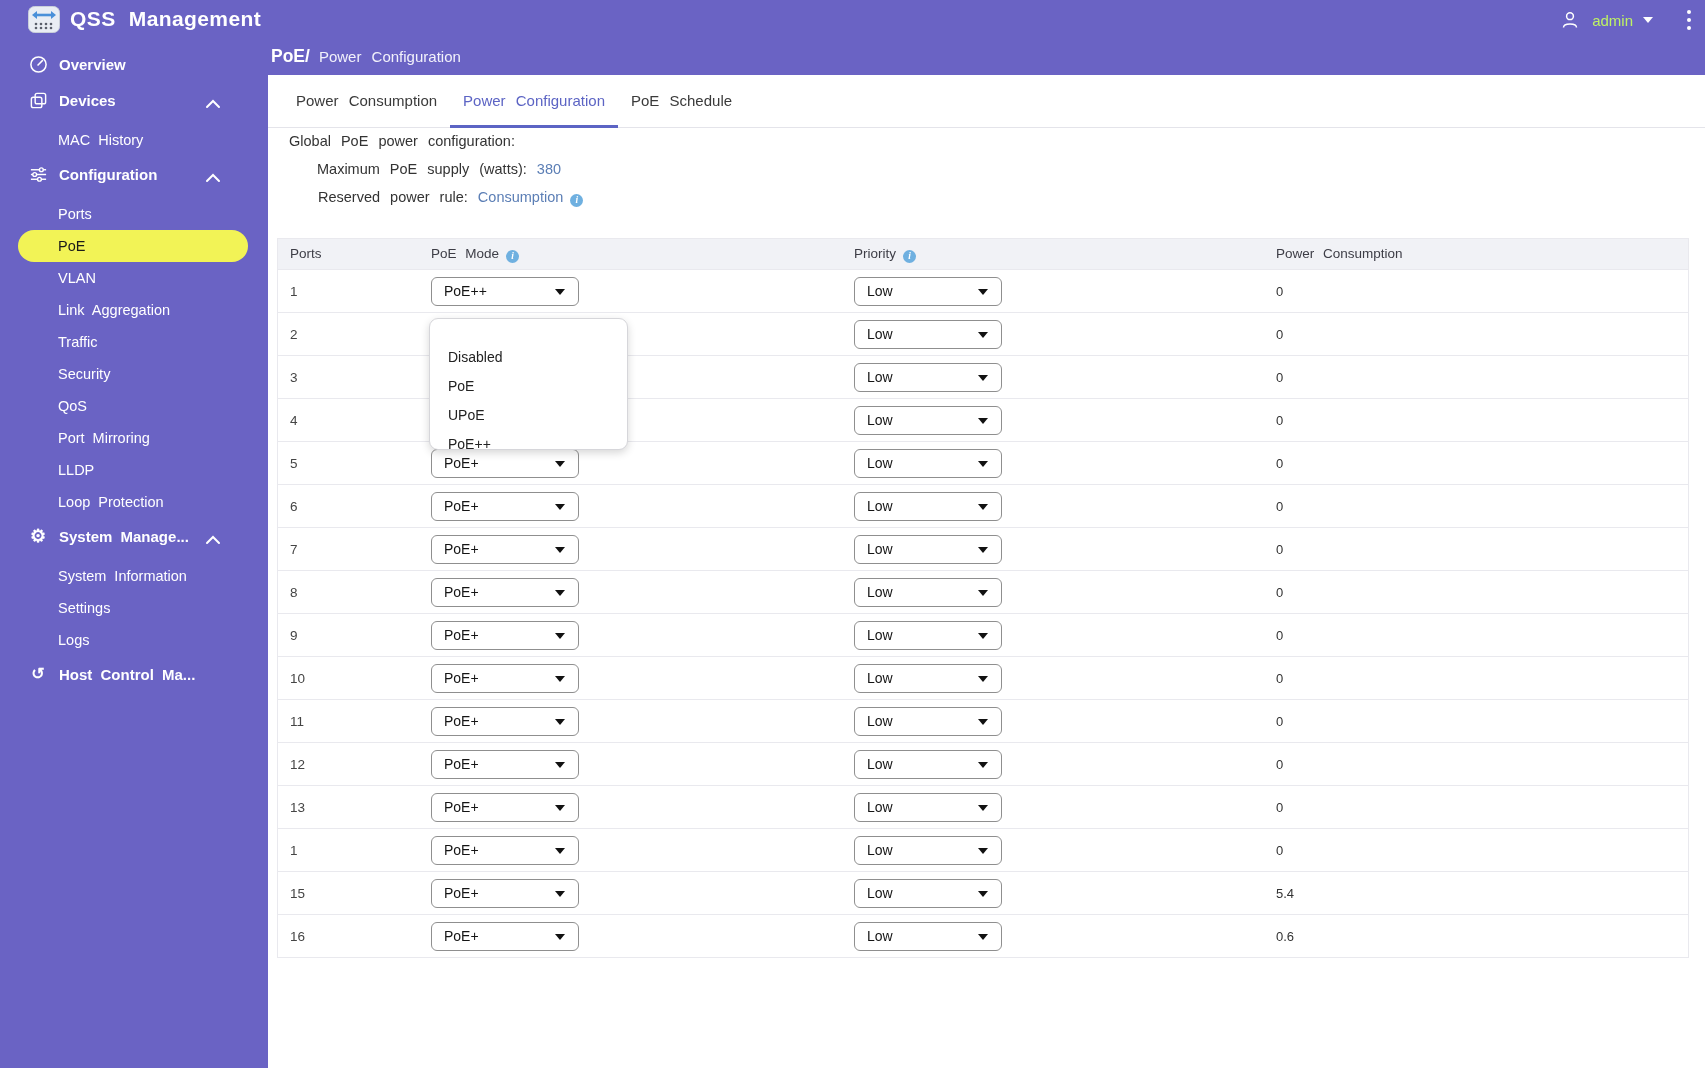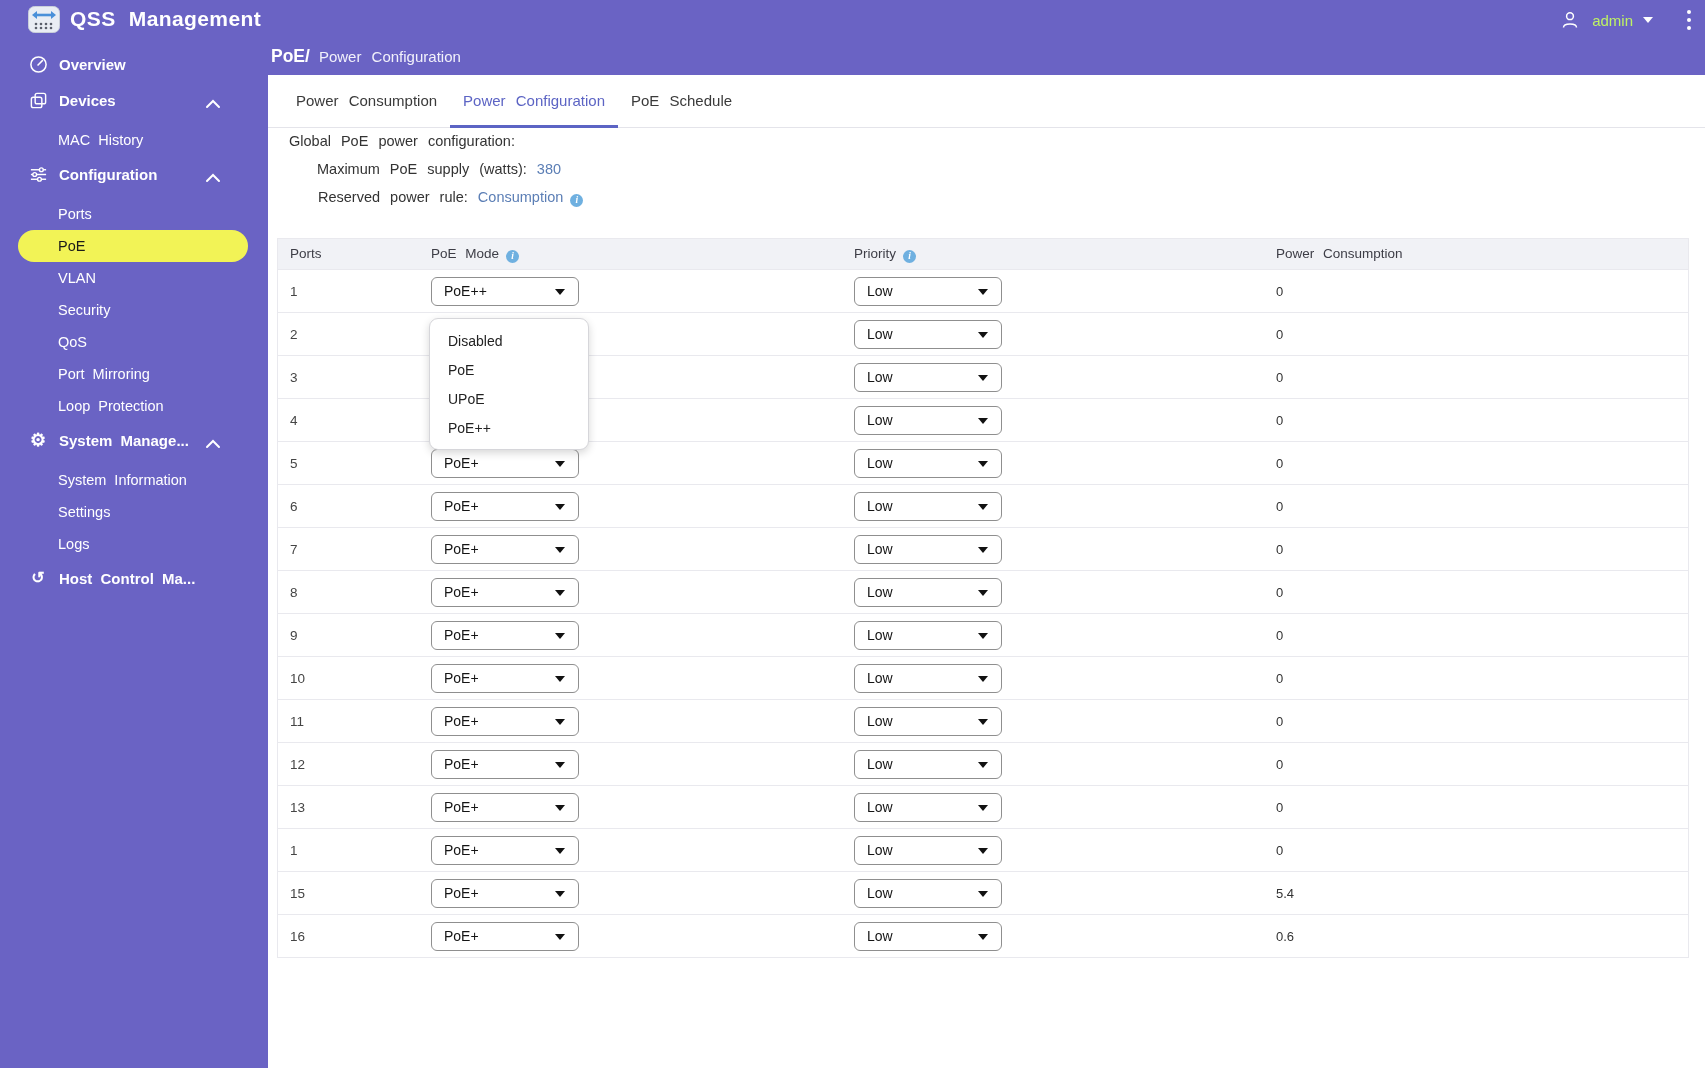--- a/index.html
+++ b/index.html
@@ -70,23 +70,23 @@
   .select { position:absolute; top:7px; width:148px; height:29px; border:1px solid #8f8f8f;
             border-radius:6px; background:#fff; cursor:pointer; }
   .mode-select { left:153px; }
   .prio-select { left:576px; }
   .sel-val { position:absolute; left:12px; top:0; line-height:27px; font-size:14px; color:#141414; }
   .sel-caret { position:absolute; right:13px; top:11px; width:0; height:0;
                border-left:5px solid transparent; border-right:5px solid transparent;
                border-top:6px solid #111; }
 
   
-  .dropdown-panel { position:absolute; left:161px; top:243px; width:160px; height:132px; z-index:20;
+  .dropdown-panel { position:absolute; left:161px; top:243px; width:199px; height:132px; z-index:20;
                     background:#fff; border:1px solid #d6d6da; border-radius:9px;
-                    box-shadow:0 3px 9px rgba(0,0,0,.16); padding-top:8px; }
+                    box-shadow:0 3px 9px rgba(0,0,0,.16); padding-top:24px; }
   .dropdown-option { height:29px; line-height:29px; padding-left:18px; font-size:14px; color:#222;
                      cursor:pointer; }
 </style>
 </head>
 <body>
 
 <div id="page">
 
   <div class="topbar">
     <svg class="logo" viewBox="0 0 32 27">
@@ -156,23 +156,26 @@
           </svg>
         </span>
         <span>Configuration</span>
         <span class="chevron"><svg viewBox="0 0 16 10" width="16" height="10" fill="none" stroke="#fff" stroke-width="2" stroke-linecap="round">
             <polyline points="2,8 8,2 14,8"></polyline>
           </svg></span>
       </div>
       <div class="nav-sub"><span>Ports</span></div>
       <div class="nav-sub active"><span>PoE</span></div>
       <div class="nav-sub"><span>VLAN</span></div>
+      <div class="nav-sub"><span>Link Aggregation</span></div>
+      <div class="nav-sub"><span>Traffic</span></div>
       <div class="nav-sub"><span>Security</span></div>
       <div class="nav-sub"><span>QoS</span></div>
       <div class="nav-sub"><span>Port Mirroring</span></div>
+      <div class="nav-sub"><span>LLDP</span></div>
       <div class="nav-sub"><span>Loop Protection</span></div>
       <div class="nav-section">
         <span class="nav-icon">
           <span style="font-size:18px;line-height:1;">⚙</span>
         </span>
         <span>System Manage...</span>
         <span class="chevron"><svg viewBox="0 0 16 10" width="16" height="10" fill="none" stroke="#fff" stroke-width="2" stroke-linecap="round">
             <polyline points="2,8 8,2 14,8"></polyline>
           </svg></span>
       </div>

